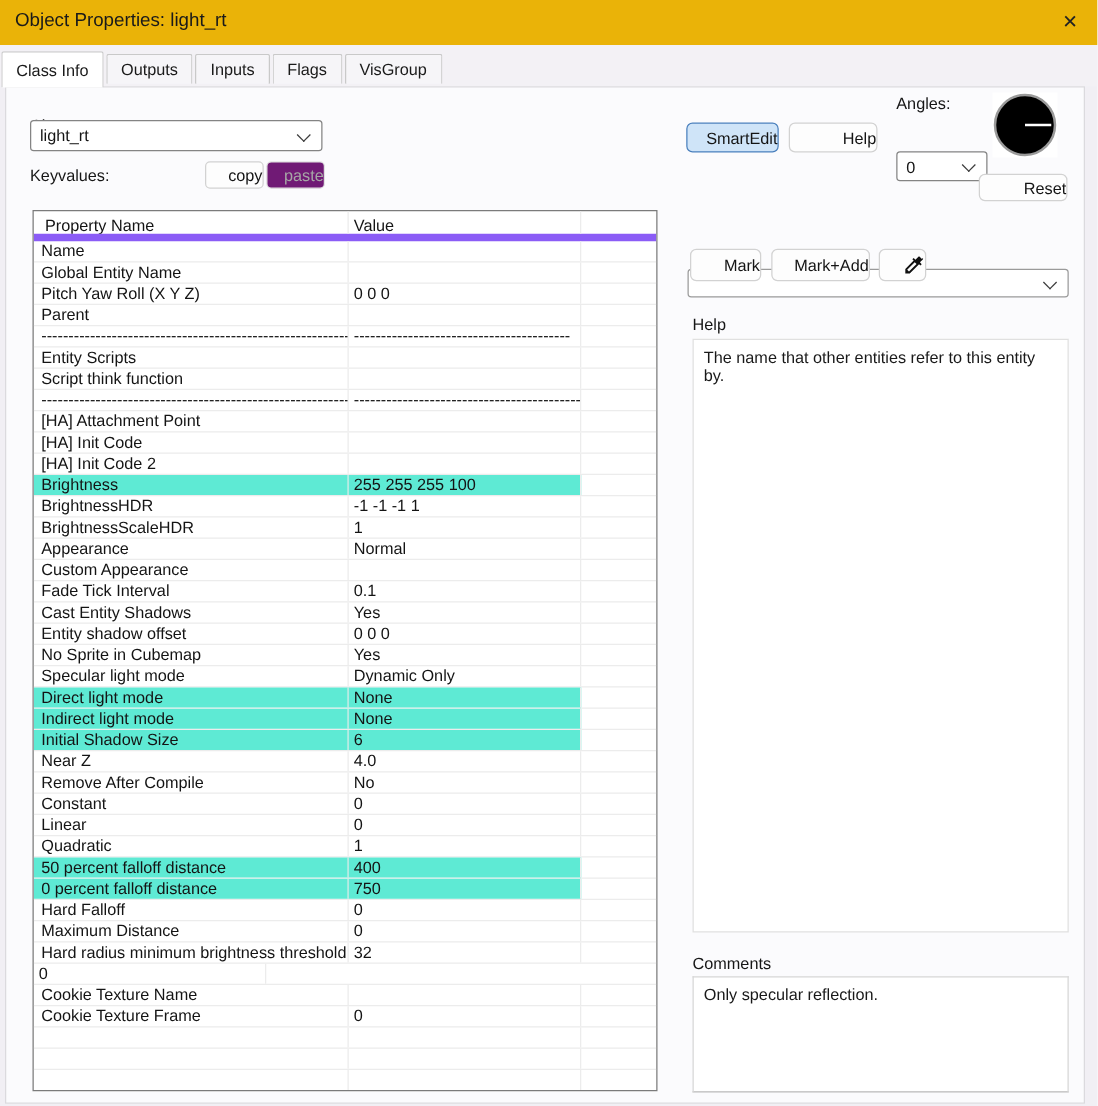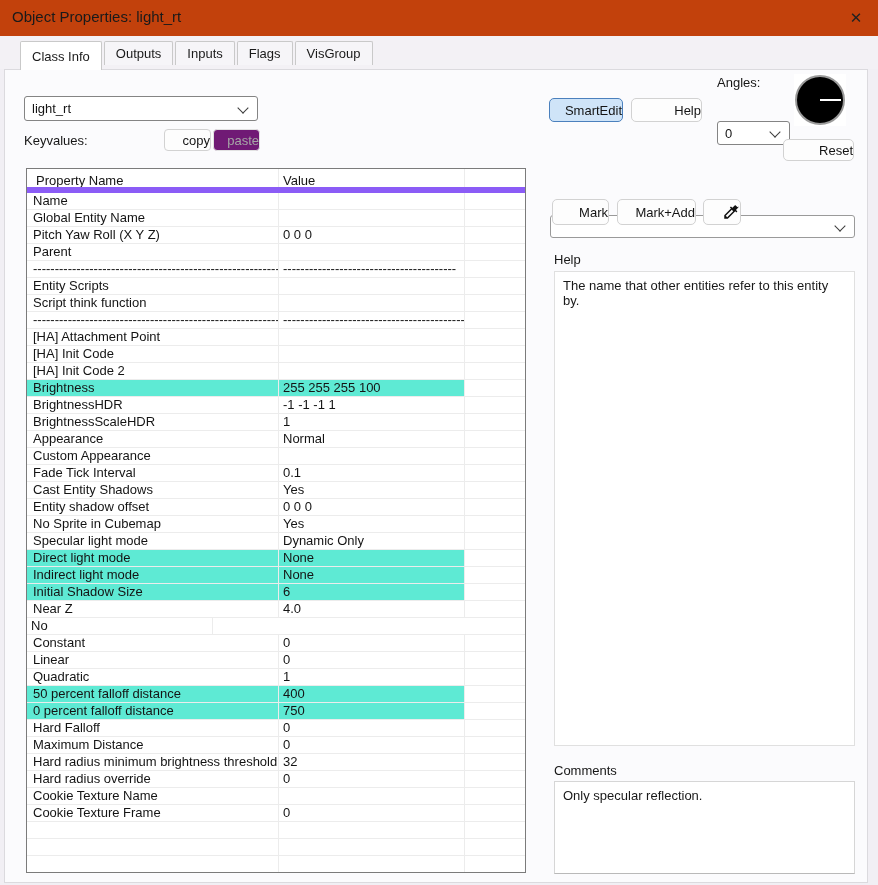--- a/index.html
+++ b/index.html
@@ -3,27 +3,27 @@
 <meta charset="utf-8">
 <style>
   html,body{margin:0;padding:0}
   body{
     width:878px;height:885px;position:relative;overflow:hidden;
     background:#f1eff4;color:#141414;
     font-family:"Liberation Sans","DejaVu Sans",sans-serif;font-size:13px;
   }
   .abs{position:absolute}
   
-  .titlebar{left:0;top:0;width:878px;height:36px;background:#c2410c}
+  .titlebar{left:0;top:0;width:878px;height:36px;background:#eab308}
   .title{left:12px;top:8px;font-size:15px;color:#1a1a1a}
   .closebtn{right:8px;top:5px;width:28px;height:26px;text-align:center;line-height:26px;
     font-size:15px;color:#222;cursor:default}
   
   .tabstrip{left:0;top:36px;width:878px;height:33px;background:#f3f1f5}
-  .tabsrow{position:absolute;left:20px;bottom:0;display:flex;align-items:flex-start}
+  .tabsrow{position:absolute;left:1px;bottom:0;display:flex;align-items:center}
   .tab{border:1px solid #c9c9c9;border-bottom:none;background:#f6f5f8;
     padding:3px 11px 3px 11px;height:17px;line-height:17px;margin-right:2px;
     border-radius:2px 2px 0 0;color:#1a1a1a;position:relative}
   .tab.active{background:#ffffff;padding-top:6px;height:19px;z-index:3;margin-bottom:-1px}
   
   .page{left:4px;top:69px;width:862px;height:812px;background:#fbfbfd;
     border:1px solid #dbdade;border-top:1px solid #dbdade;z-index:1}
   .lbl{color:#161616}
   
   .combo{border:1px solid #848484;border-radius:3px;background:#fff;position:relative;
@@ -219,20 +219,21 @@
           <div class="cell c-name">Initial Shadow Size</div>
           <div class="cell c-value">6</div>
           <div class="cell c-extra"></div>
         </div>
         <div class="trow">
           <div class="cell c-name">Near Z</div>
           <div class="cell c-value">4.0</div>
           <div class="cell c-extra"></div>
         </div>
         <div class="trow">
+          <div class="cell c-name">Remove After Compile</div>
           <div class="cell c-value">No</div>
           <div class="cell c-extra"></div>
         </div>
         <div class="trow">
           <div class="cell c-name">Constant</div>
           <div class="cell c-value">0</div>
           <div class="cell c-extra"></div>
         </div>
         <div class="trow">
           <div class="cell c-name">Linear</div>
@@ -263,21 +264,20 @@
           <div class="cell c-name">Maximum Distance</div>
           <div class="cell c-value">0</div>
           <div class="cell c-extra"></div>
         </div>
         <div class="trow">
           <div class="cell c-name">Hard radius minimum brightness threshold</div>
           <div class="cell c-value">32</div>
           <div class="cell c-extra"></div>
         </div>
         <div class="trow">
-          <div class="cell c-name">Hard radius override</div>
           <div class="cell c-value">0</div>
           <div class="cell c-extra"></div>
         </div>
         <div class="trow">
           <div class="cell c-name">Cookie Texture Name</div>
           <div class="cell c-value"></div>
           <div class="cell c-extra"></div>
         </div>
         <div class="trow">
           <div class="cell c-name">Cookie Texture Frame</div>

